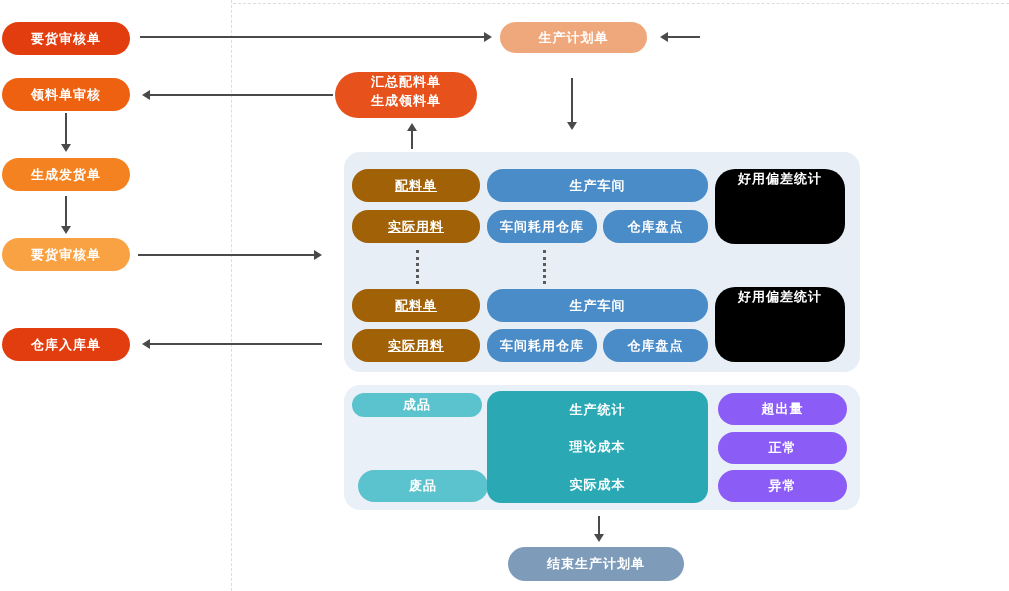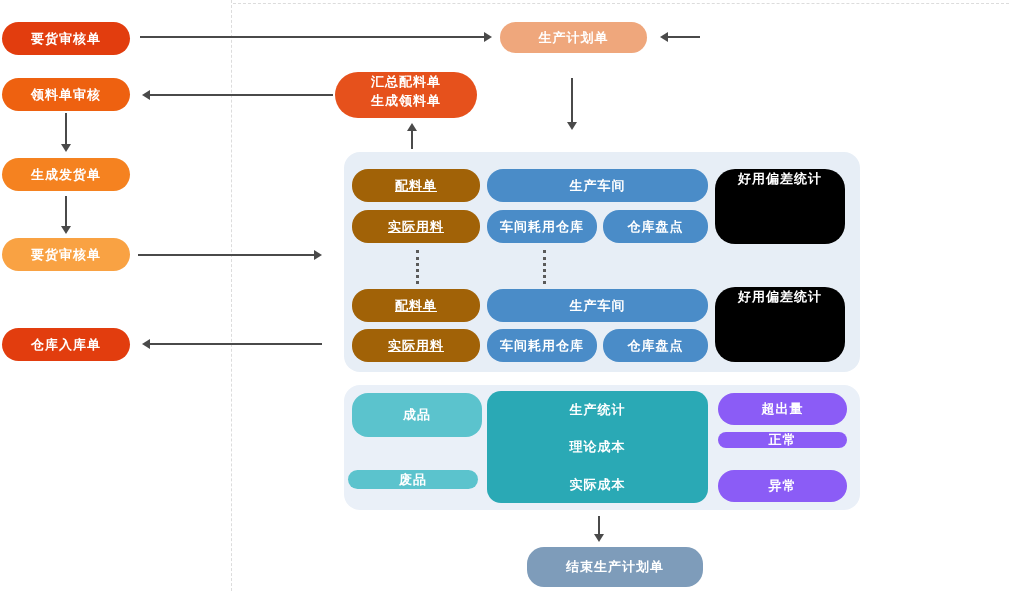--- a/index.html
+++ b/index.html
@@ -79,34 +79,34 @@
 
   <div class="pill c-blue-lt" style="left:352px;top:289px;width:128px;height:33px">配料单</div>
   <div class="pill c-blue" style="left:487px;top:289px;width:221px;height:33px">生产车间</div>
   <div class="rrect c-blue-dk" style="left:715px;top:287px;width:130px;height:75px">好用偏差统计</div>
   <div class="pill c-blue-lt" style="left:352px;top:329px;width:128px;height:33px">实际用料</div>
   <div class="pill c-blue" style="left:487px;top:329px;width:110px;height:33px">车间耗用仓库</div>
   <div class="pill c-blue" style="left:603px;top:329px;width:105px;height:33px">仓库盘点</div>
 
   <div class="panel panel-teal" style="left:344px;top:385px;width:516px;height:125px"></div>
 
-  <div class="pill c-teal-lt" style="left:352px;top:393px;width:130px;height:44px">成品</div>
-  <div class="pill c-teal-lt" style="left:348px;top:470px;width:130px;height:19px">废品</div>
+  <div class="pill c-teal-lt" style="left:352px;top:393px;width:130px;height:24px">成品</div>
+  <div class="pill c-teal-lt" style="left:358px;top:470px;width:130px;height:32px">废品</div>
 
   <div class="rrect c-teal" style="left:487px;top:391px;width:221px;height:112px;border-radius:14px;justify-content:space-around">
     <span>生产统计</span>
     <span>理论成本</span>
     <span>实际成本</span>
   </div>
 
   <div class="pill c-teal-lt2" style="left:718px;top:393px;width:129px;height:32px">超出量</div>
-  <div class="pill c-teal-lt2" style="left:718px;top:432px;width:129px;height:16px">正常</div>
+  <div class="pill c-teal-lt2" style="left:718px;top:432px;width:129px;height:32px">正常</div>
   <div class="pill c-teal-lt2" style="left:718px;top:470px;width:129px;height:32px">异常</div>
 
-  <div class="pill c-end" style="left:527px;top:547px;width:176px;height:40px">结束生产计划单</div>
+  <div class="pill c-end" style="left:508px;top:547px;width:176px;height:34px">结束生产计划单</div>
 
   <div class="arrow arrow-h head-right" style="left:140px;top:36px;width:344px"></div>
   <div class="arrow arrow-h head-left" style="left:668px;top:36px;width:32px"></div>
   <div class="arrow arrow-h head-left" style="left:150px;top:94px;width:183px"></div>
   <div class="arrow arrow-v head-down" style="left:65px;top:113px;height:31px"></div>
   <div class="arrow arrow-v head-down" style="left:65px;top:196px;height:30px"></div>
   <div class="arrow arrow-h head-right" style="left:138px;top:254px;width:176px"></div>
   <div class="arrow arrow-h head-left" style="left:150px;top:343px;width:172px"></div>
   <div class="arrow arrow-v head-down" style="left:571px;top:78px;height:44px"></div>
   <div class="arrow arrow-v head-up" style="left:411px;top:131px;height:18px"></div>

